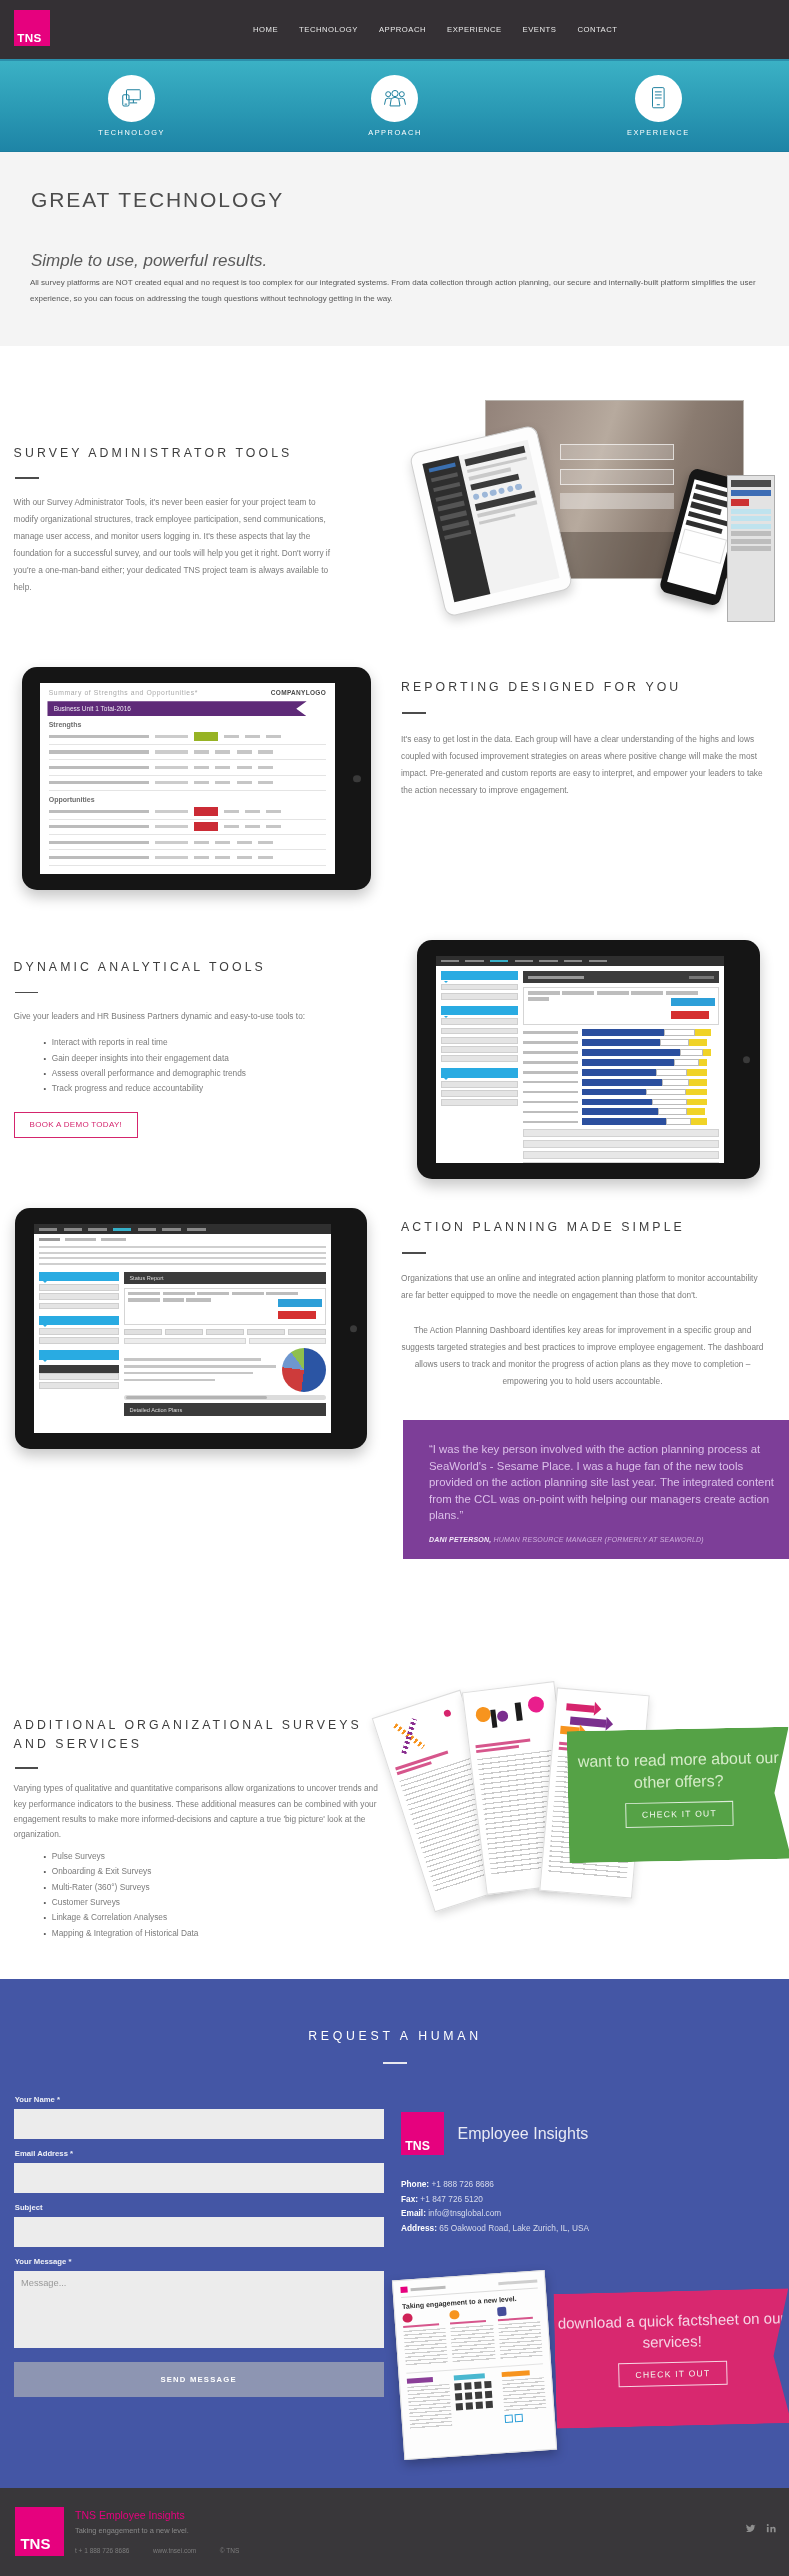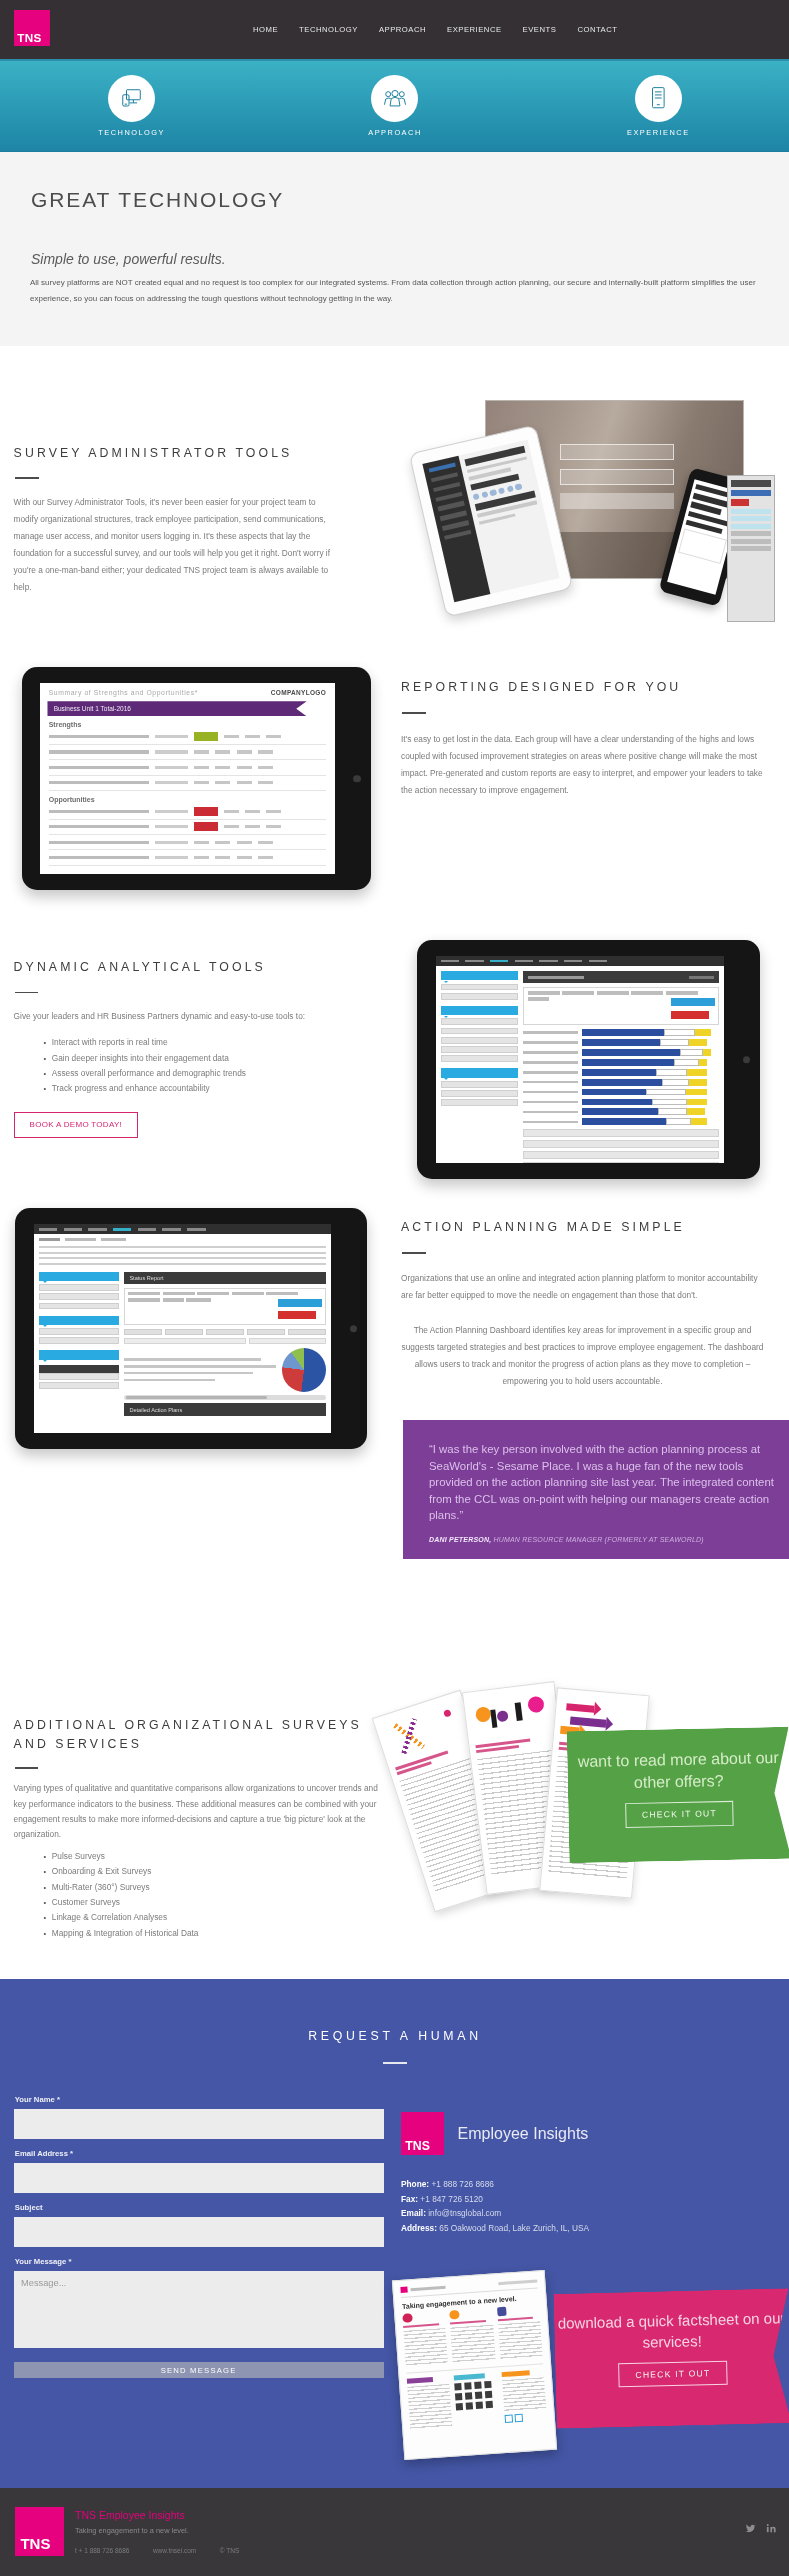--- a/index.html
+++ b/index.html
@@ -18,21 +18,21 @@
   .featurebar { height:93px; background:linear-gradient(180deg,#3bb1c5 0%,#2a99b4 55%,#1e84a6 100%);
                 border-top:2.5px solid #2b8fab; border-bottom:1.9px solid #1c7d9e; display:flex; }
   .feature { flex:1; display:flex; flex-direction:column; align-items:center; justify-content:center; gap:6.2px; cursor:pointer; }
   .fcircle { width:47px; height:47px; border-radius:50%; background:#fff; display:flex; align-items:center; justify-content:center; }
   .fcircle svg { stroke:#1d7f9e; fill:none; stroke-width:1.6; }
   .flabel { color:#fff; font-size:7.4px; letter-spacing:1.5px; }
 
   
   .hero { height:194px; background:#f4f4f4; position:relative; }
   .hero h1 { position:absolute; left:31px; top:36px; font-size:21px; font-weight:300; letter-spacing:1.9px; color:#4c4c4c; }
-  .hero .sub { position:absolute; left:31px; top:99px; font-size:14px; font-style:italic; color:#5a5a5a; }
+  .hero .sub { position:absolute; left:31px; top:99px; font-size:17px; font-style:italic; color:#5a5a5a; }
   .hero .hp { position:absolute; left:30px; top:123px; width:728px; font-size:8px; line-height:2.0; color:#575757; }
 
   
   section { position:relative; background:#fff; }
   .sec-h { font-size:12.3px; font-weight:400; letter-spacing:3.1px; color:#3d3d3d; line-height:1.55; }
   .dash { width:23.5px; height:1.9px; background:#4c4c4c; }
   .bodyp { font-size:8.3px; line-height:2.05; color:#7b7b7b; }
   .blist { list-style:none; margin-left:30px; }
   .blist li { font-size:8.3px; line-height:1.85; color:#7b7b7b; }
   .blist li::before { content:"•"; color:#555; margin-right:5.6px; font-size:7.4px; }
@@ -168,22 +168,22 @@
   
   .demo { height:509px; background:#4456a5; position:relative; }
   .demo .sec-h { color:#fff; text-align:center; padding-top:48px; letter-spacing:3.7px; }
   .demo .dash { background:#e8e8f0; margin:16px auto 0; }
   .dform { position:absolute; left:13.6px; top:116px; width:370px; }
   .dform label { display:block; color:#eef0f7; font-size:7.7px; font-weight:bold; margin:0 0 5px 1.2px; }
   .dform input { width:100%; height:30px; background:#ececec; border:none; margin-bottom:10px; padding:0 7.4px; font-size:8.6px; color:#555; }
   .dform textarea { width:100%; height:77px; background:#ececec; border:none; padding:7.4px; font-size:9.3px; color:#777;
                     font-family:"Liberation Sans",sans-serif; resize:none; }
   .dform textarea::placeholder, .dform input::placeholder { color:#9a9a9a; }
-  .send-btn { width:100%; height:16px; margin-top:12.3px; background:#8d95b2; border:none; color:#fff;
-              font-size:7.7px; letter-spacing:1.2px; cursor:pointer; }
+  .send-btn { width:100%; height:35px; margin-top:12.3px; background:#8d95b2; border:none; color:#fff;
+              font-size:7.7px; letter-spacing:1.2px; cursor:pointer;font-weight:bold; }
   .company { position:absolute; left:401px; top:133px; width:376px; color:#d7dbeb; }
   .crow { display:flex; align-items:center; gap:13.6px; }
   .clogo { width:43px; height:43px; background:#e6017e; color:#fff; font-weight:bold; font-size:12.3px;
            display:flex; align-items:flex-end; padding:2.5px 4.3px; }
   .cname { font-size:16px; color:#e9eaf4; }
   .cinfo { margin-top:22px; font-size:8.3px; line-height:1.75; }
   .cinfo b { color:#fff; }
   .factsheet { position:absolute; left:398px; top:296px; width:153px; height:180px; background:#fdfdfd;
                border:0.6px solid #e0e0e0; transform:rotate(-4deg); box-shadow:0 5px 11px rgba(0,0,0,.25); padding:6.2px 7.4px; }
   .fs-head { display:flex; justify-content:space-between; align-items:center; border-bottom:0.6px solid #dcdcdc; padding-bottom:3.7px; }
@@ -430,21 +430,21 @@
 
   <section class="s3">
     <div style="position:absolute;left:13.6px;top:18.5px;width:349px;">
       <h2 class="sec-h">DYNAMIC ANALYTICAL TOOLS</h2>
       <div class="dash" style="margin:15px 0 0 1.2px;"></div>
       <p class="bodyp" style="margin-top:15px;">Give your leaders and HR Business Partners dynamic and easy-to-use tools to:</p>
       <ul class="blist" style="margin-top:10px;">
         <li>Interact with reports in real time</li>
         <li>Gain deeper insights into their engagement data</li>
         <li>Assess overall performance and demographic trends</li>
-        <li>Track progress and enhance accountability</li>
+        <li>Track progress and reduce accountability</li>
       </ul>
       <a class="cta-pink" style="margin-top:15px;">BOOK A DEMO TODAY!</a>
     </div>
 
     <div class="tablet t-dive">
       <div class="cam"></div>
       <div class="screen">
         <div class="dv-top">
             <i></i>
             <i></i>

